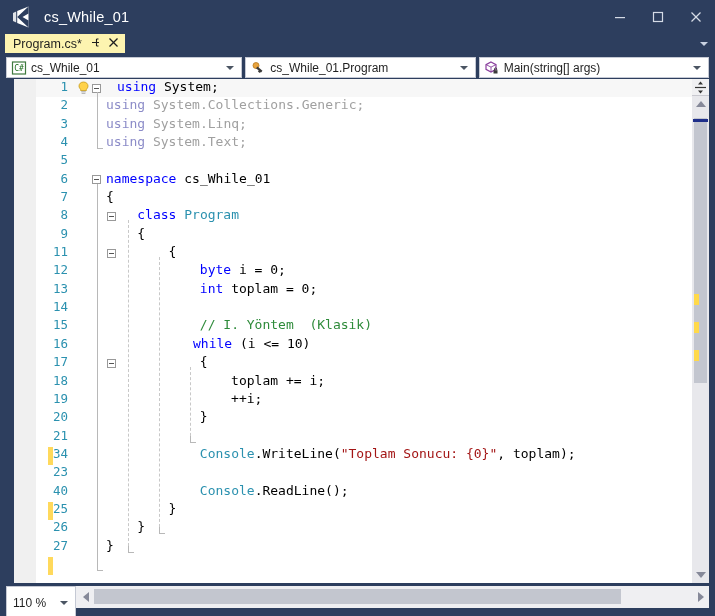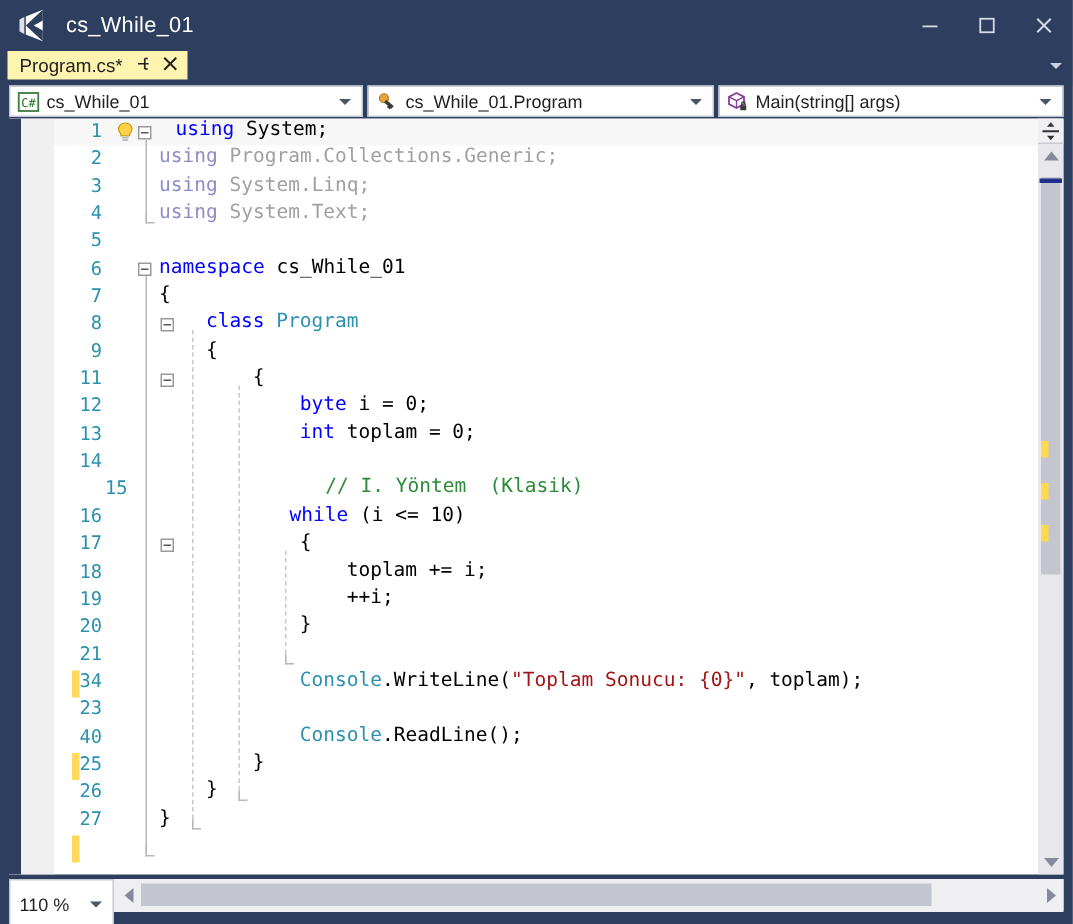--- a/index.html
+++ b/index.html
@@ -387,33 +387,33 @@
       <span class="nav-caret"></span>
     </div>
   </div>
 
   <div class="editor-wrap">
     <div class="indicator-navy"></div>
     <div class="breakpoint-margin"></div>
 
     <div class="code-area" id="code-area">
         <div class="line hl" style="height: 18.35px;"><span class="ln">1</span><span class="code" style="left: 70px; margin-left: 11px;"><span class="kw">using </span><span class="plain">System;</span></span></div>
-        <div class="line" style="height: 18.35px;"><span class="ln">2</span><span class="code" style="left: 70px;"><span class="kwg">using </span><span class="gray">Program.Collections.Generic;</span></span></div>
+        <div class="line" style="height: 18.35px;"><span class="ln">2</span><span class="code" style="left: 70px;"><span class="kwg">using </span><span class="gray">System.Collections.Generic;</span></span></div>
         <div class="line" style="height: 18.35px;"><span class="ln">3</span><span class="code" style="left: 70px;"><span class="kwg">using </span><span class="gray">System.Linq;</span></span></div>
         <div class="line" style="height: 18.35px;"><span class="ln">4</span><span class="code" style="left: 70px;"><span class="kwg">using </span><span class="gray">System.Text;</span></span></div>
         <div class="line" style="height: 18.35px;"><span class="ln">5</span><span class="code" style="left: 70px;"></span></div>
         <div class="line" style="height: 18.35px;"><span class="ln">6</span><span class="code" style="left: 70px;"><span class="kw">namespace </span><span class="plain">cs_While_01</span></span></div>
         <div class="line" style="height: 18.35px;"><span class="ln">7</span><span class="code" style="left: 70px;"><span class="plain">{</span></span></div>
         <div class="line" style="height: 18.35px;"><span class="ln">8</span><span class="code" style="left: 101.28px;"><span class="kw">class </span><span class="typ">Program</span></span></div>
         <div class="line" style="height: 18.35px;"><span class="ln">9</span><span class="code" style="left: 101.28px;"><span class="plain">{</span></span></div>
         <div class="line" style="height: 18.35px;"><span class="ln">11</span><span class="code" style="left: 132.56px;"><span class="plain">{</span></span></div>
         <div class="line" style="height: 18.35px;"><span class="ln">12</span><span class="code" style="left: 163.84px;"><span class="kw">byte </span><span class="plain">i = 0;</span></span></div>
         <div class="line" style="height: 18.35px;"><span class="ln">13</span><span class="code" style="left: 163.84px;"><span class="kw">int </span><span class="plain">toplam = 0;</span></span></div>
         <div class="line" style="height: 18.35px;"><span class="ln">14</span><span class="code" style="left: 163.84px;"></span></div>
-        <div class="line" style="height: 18.35px; margin-left: 17px;"><span class="ln">15</span><span class="code" style="left: 163.84px;"><span class="cmt">// I. Yöntem  (Klasik)</span></span></div>
+        <div class="line" style="height: 18.35px;"><span class="ln">15</span><span class="code" style="left: 163.84px;"><span class="cmt">// I. Yöntem  (Klasik)</span></span></div>
         <div class="line" style="height: 18.35px;"><span class="ln">16</span><span class="code" style="left: 157px;"><span class="kw">while </span><span class="plain">(i &lt;= 10)</span></span></div>
         <div class="line" style="height: 18.35px;"><span class="ln">17</span><span class="code" style="left: 163.84px;"><span class="plain">{</span></span></div>
         <div class="line" style="height: 18.35px;"><span class="ln">18</span><span class="code" style="left: 195.12px;"><span class="plain">toplam += i;</span></span></div>
         <div class="line" style="height: 18.35px;"><span class="ln">19</span><span class="code" style="left: 195.12px;"><span class="plain">++i;</span></span></div>
         <div class="line" style="height: 18.35px;"><span class="ln">20</span><span class="code" style="left: 163.84px;"><span class="plain">}</span></span></div>
         <div class="line" style="height: 18.35px;"><span class="ln">21</span><span class="code" style="left: 163.84px;"></span></div>
         <div class="line" style="height: 18.35px;"><span class="ln">34</span><span class="code" style="left: 163.84px;"><span class="typ">Console</span><span class="plain">.WriteLine(</span><span class="str">"Toplam Sonucu: {0}"</span><span class="plain">, toplam);</span></span></div>
         <div class="line" style="height: 18.35px; padding-left: 38px;"><span class="ln">23</span><span class="code" style="left: 163.84px;"></span></div>
         <div class="line" style="height: 18.35px;"><span class="ln">40</span><span class="code" style="left: 163.84px;"><span class="typ">Console</span><span class="plain">.ReadLine();</span></span></div>
         <div class="line" style="height: 18.35px;"><span class="ln">25</span><span class="code" style="left: 132.56px;"><span class="plain">}</span></span></div>

